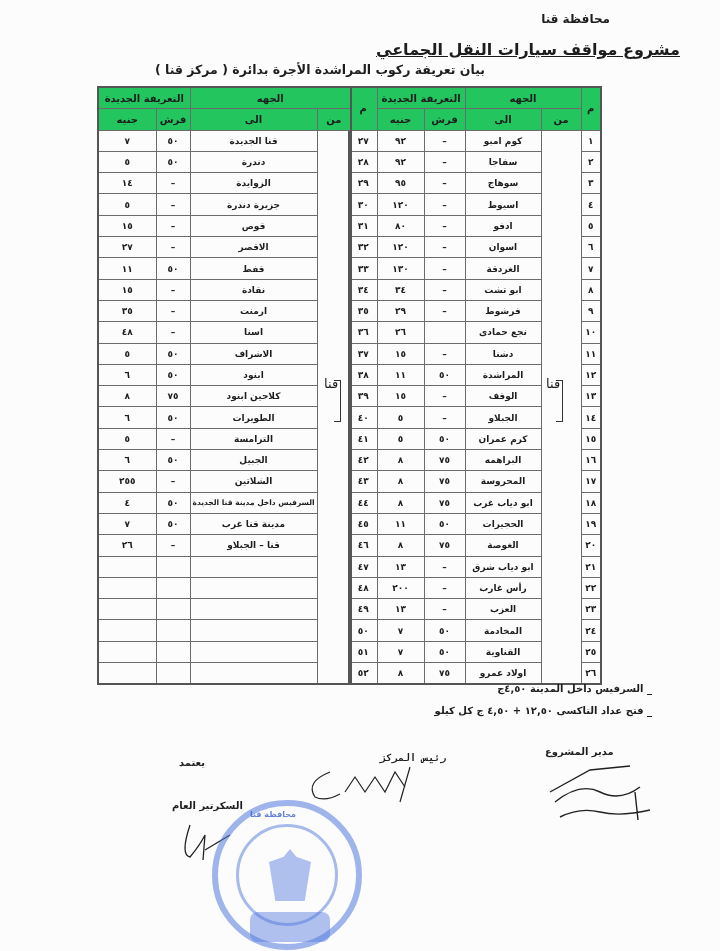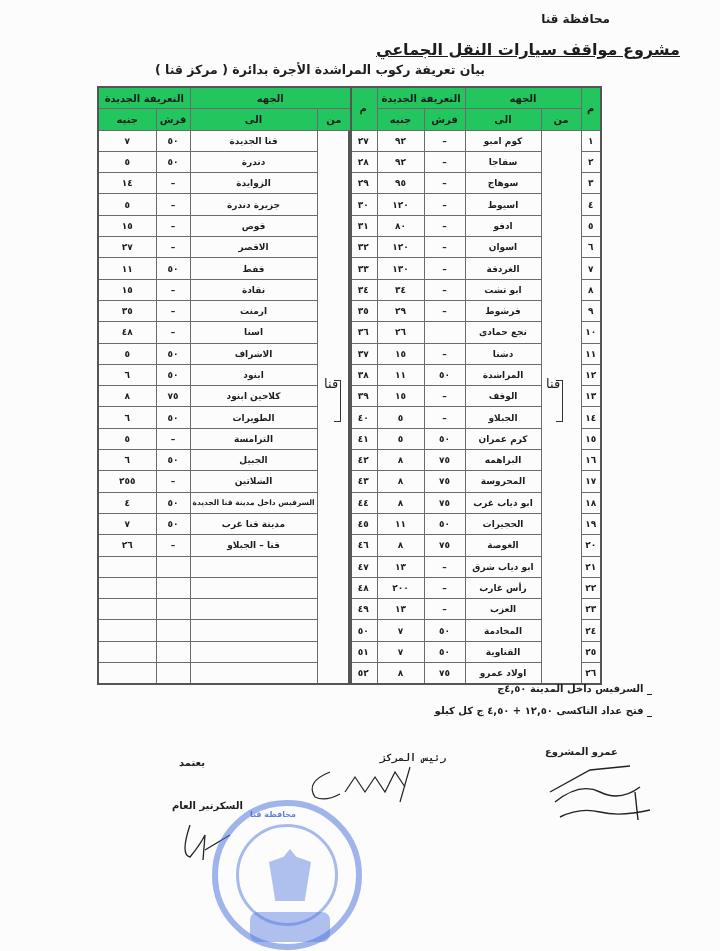--- a/index.html
+++ b/index.html
@@ -424,21 +424,21 @@
   <span class="abs bracket-label" style="left:-10px; top:-4px;">قنا</span>
 </div>
 <div class="abs" style="left:334px; top:380px;">
   <div class="bracket" style="height:40px;"></div>
   <span class="abs bracket-label" style="left:-10px; top:-4px;">قنا</span>
 </div>
 
 <div class="abs notes note1">_ السرفيس داخل المدينة ٤,٥٠ج</div>
 <div class="abs notes note2">_ فتح عداد التاكسى ١٢,٥٠ + ٤,٥٠ ج كل كيلو</div>
 
-<div class="abs sig" style="left:545px; top:746px;">عمرو المشروع</div>
+<div class="abs sig" style="left:545px; top:746px;">مدير المشروع</div>
 <svg class="abs" style="left:540px; top:762px;" width="120" height="60" viewBox="0 0 120 60">
   <path d="M10 30 L50 8 L90 4 M15 40 Q40 20 60 30 T100 25 M20 55 Q40 45 60 50 T110 48 M95 30 L98 58" stroke="#222" stroke-width="1.4" fill="none"></path>
 </svg>
 
 <div class="abs sig" style="left:380px; top:752px;font-family:Liberation Mono, monospace;">رئيس المركز</div>
 <svg class="abs" style="left:300px; top:762px;" width="120" height="50" viewBox="0 0 120 50">
   <path d="M30 10 Q5 20 15 35 Q25 40 40 32 M45 30 L55 15 L65 30 L75 15 L85 30 L95 10 L105 25 M100 40 L110 5" stroke="#222" stroke-width="1.2" fill="none"></path>
 </svg>
 
 <div class="abs sig" style="left:179px; top:757px;">يعتمد</div>

